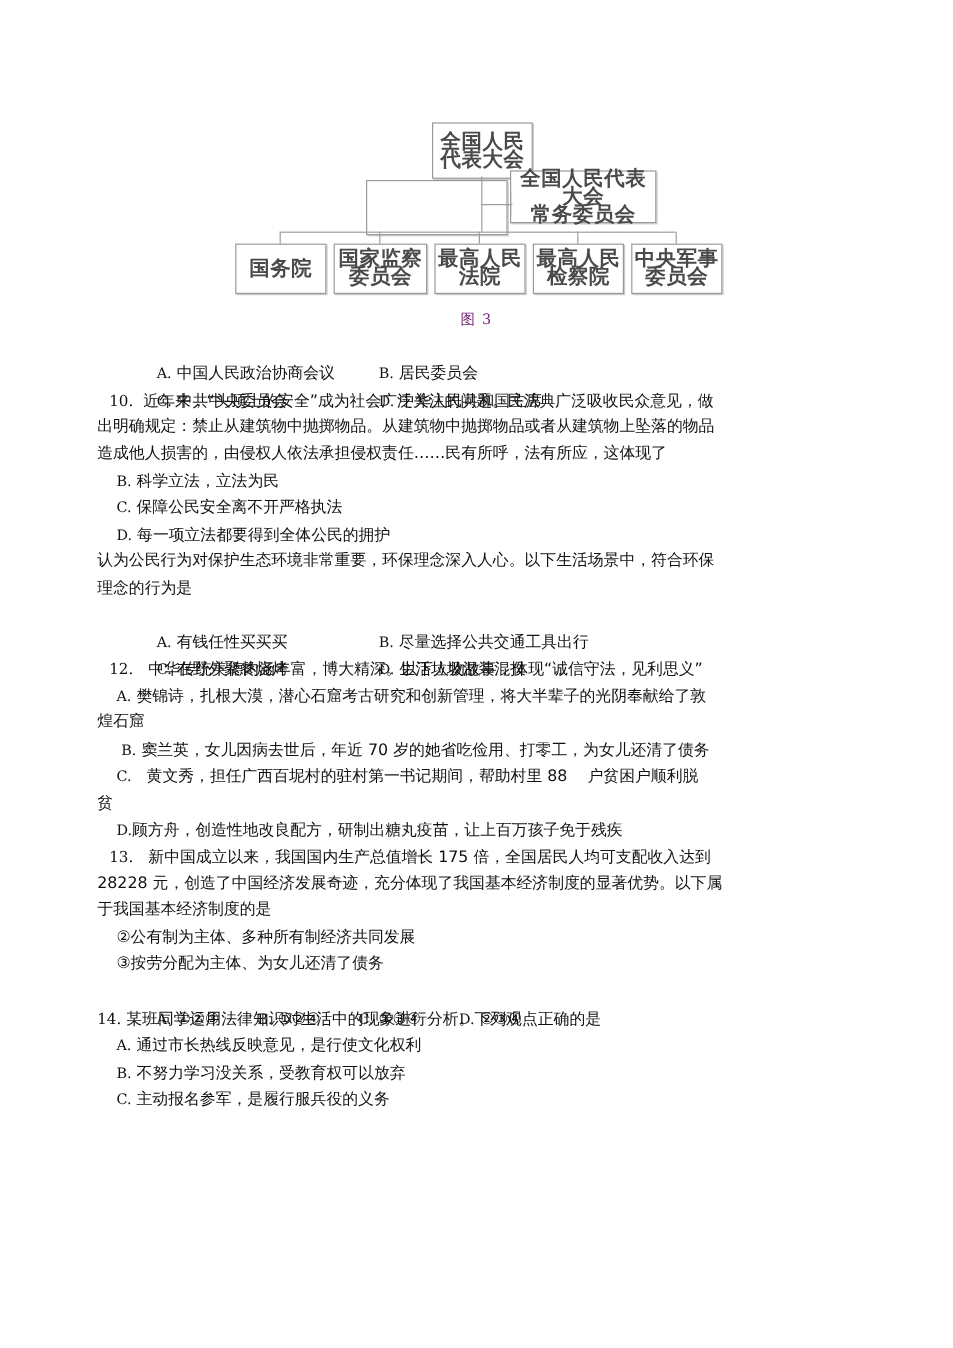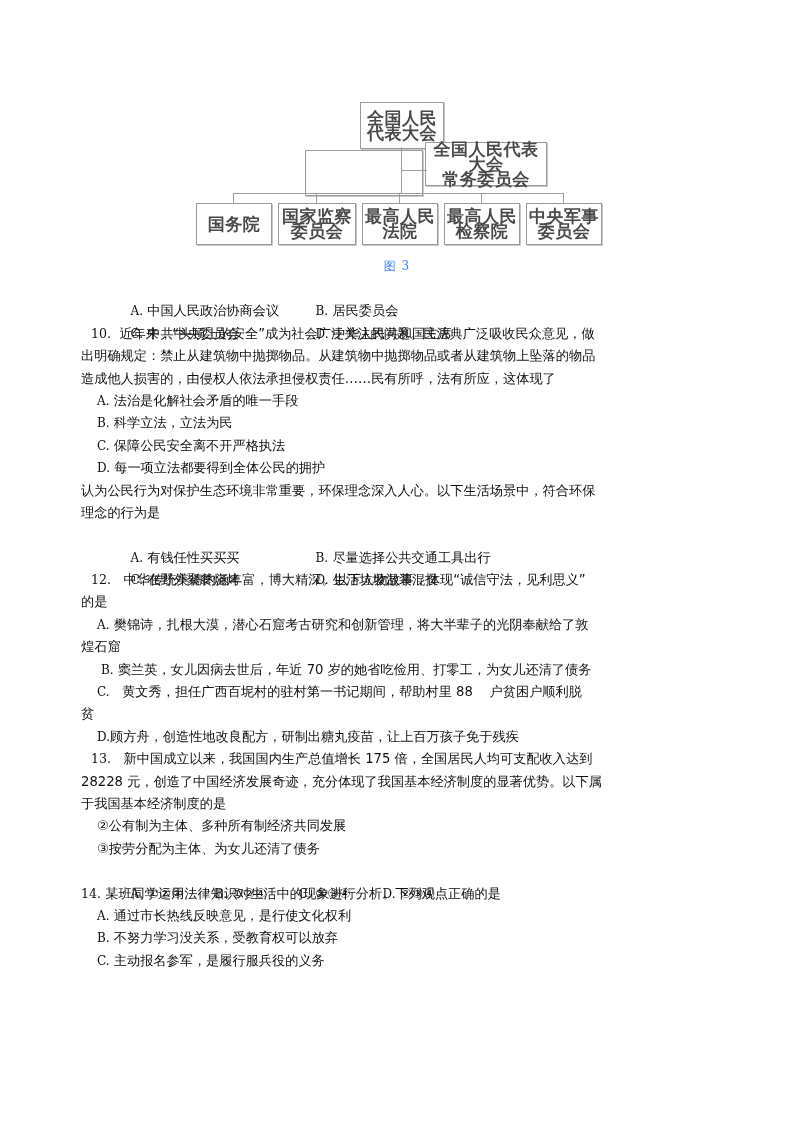--- a/index.html
+++ b/index.html
@@ -61,21 +61,21 @@
   .lnh { height: 1px; }
 
   .fig-caption {
     position: absolute;
     top: 258px;
     left: 0;
     width: 794px;
     text-align: center;
     font-family: "DejaVu Serif", serif;
     font-size: 12px;
-    color: #3b82f6;
+    color: #701a75;
     letter-spacing: 1px;
   }
 
   
   .body-text {
     position: absolute;
     left: 97px;
     top: 278px;
     width: 600px;
     font-size: 13.2px;
@@ -189,40 +189,38 @@
       </div>
       <div class="opt-row">
         <span class="colA"><span class="lbl">C.</span>&nbsp;<span>中共中央委员会</span></span><span class="lbl">D.</span>&nbsp;<span>中华人民共和国主席</span>
       </div>
     </div>
 
     <div class="qblock">
       <div class="line" style="margin-left:-6px;"><span class="num">10.</span>&nbsp;&nbsp;<span>近年来，“头顶上的安全”成为社会广泛关注的问题。民法典广泛吸收民众意见，做</span></div>
       <div class="line" style="margin-left:-16px;"><span>出明确规定：禁止从建筑物中抛掷物品。从建筑物中抛掷物品或者从建筑物上坠落的物品</span></div>
       <div class="line" style="margin-left:-16px;"><span>造成他人损害的，由侵权人依法承担侵权责任……民有所呼，法有所应，这体现了</span></div>
-      <div class="line"><span class="lbl">A.</span>&nbsp;<span>法治是化解社会矛盾的唯一手段</span></div>
       <div class="line"><span class="lbl">B.</span>&nbsp;<span>科学立法，立法为民</span></div>
       <div class="line"><span class="lbl">C.</span>&nbsp;<span>保障公民安全离不开严格执法</span></div>
       <div class="line"><span class="lbl">D.</span>&nbsp;<span>每一项立法都要得到全体公民的拥护</span></div>
     </div>
 
     <div class="qblock">
       <div class="line" style="margin-left:-16px;"><span>认为公民行为对保护生态环境非常重要，环保理念深入人心。以下生活场景中，符合环保</span></div>
       <div class="line" style="margin-left:-16px;"><span>理念的行为是</span></div>
       <div class="opt-row">
         <span class="colA"><span class="lbl">A.</span>&nbsp;<span>有钱任性买买买</span></span><span class="lbl">B.</span>&nbsp;<span>尽量选择公共交通工具出行</span>
       </div>
       <div class="opt-row">
         <span class="colA"><span class="lbl">C.</span>&nbsp;<span>在野外聚餐烧烤</span></span><span class="lbl">D.</span>&nbsp;<span>生活垃圾混装混投</span>
       </div>
     </div>
 
     <div class="qblock">
       <div class="line" style="margin-left:-6px;"><span class="num">12.</span>&nbsp;&nbsp;&nbsp;<span>中华传统美德内涵丰富，博大精深。以下人物故事，体现“诚信守法，见利思义”</span></div>
-      <div class="line" style="margin-left:-16px;"><span>的是</span></div>
       <div class="line"><span class="lbl">A.</span>&nbsp;<span>樊锦诗，扎根大漠，潜心石窟考古研究和创新管理，将大半辈子的光阴奉献给了敦</span></div>
       <div class="line" style="margin-left:-16px;"><span>煌石窟</span></div>
       <div class="line" style="margin-left:4px;"><span class="lbl">B.</span>&nbsp;<span>窦兰英，女儿因病去世后，年近 70 岁的她省吃俭用、打零工，为女儿还清了债务</span></div>
       <div class="line"><span class="lbl">C.</span>&nbsp;&nbsp;&nbsp;<span>黄文秀，担任广西百坭村的驻村第一书记期间，帮助村里 88    户贫困户顺利脱</span></div>
       <div class="line" style="margin-left:-16px;"><span>贫</span></div>
       <div class="line"><span class="lbl">D.</span><span>顾方舟，创造性地改良配方，研制出糖丸疫苗，让上百万孩子免于残疾</span></div>
     </div>
 
     <div class="qblock">
       <div class="line" style="margin-left:-6px;"><span class="num">13.</span>&nbsp;&nbsp;&nbsp;<span>新中国成立以来，我国国内生产总值增长 175 倍，全国居民人均可支配收入达到</span></div>

